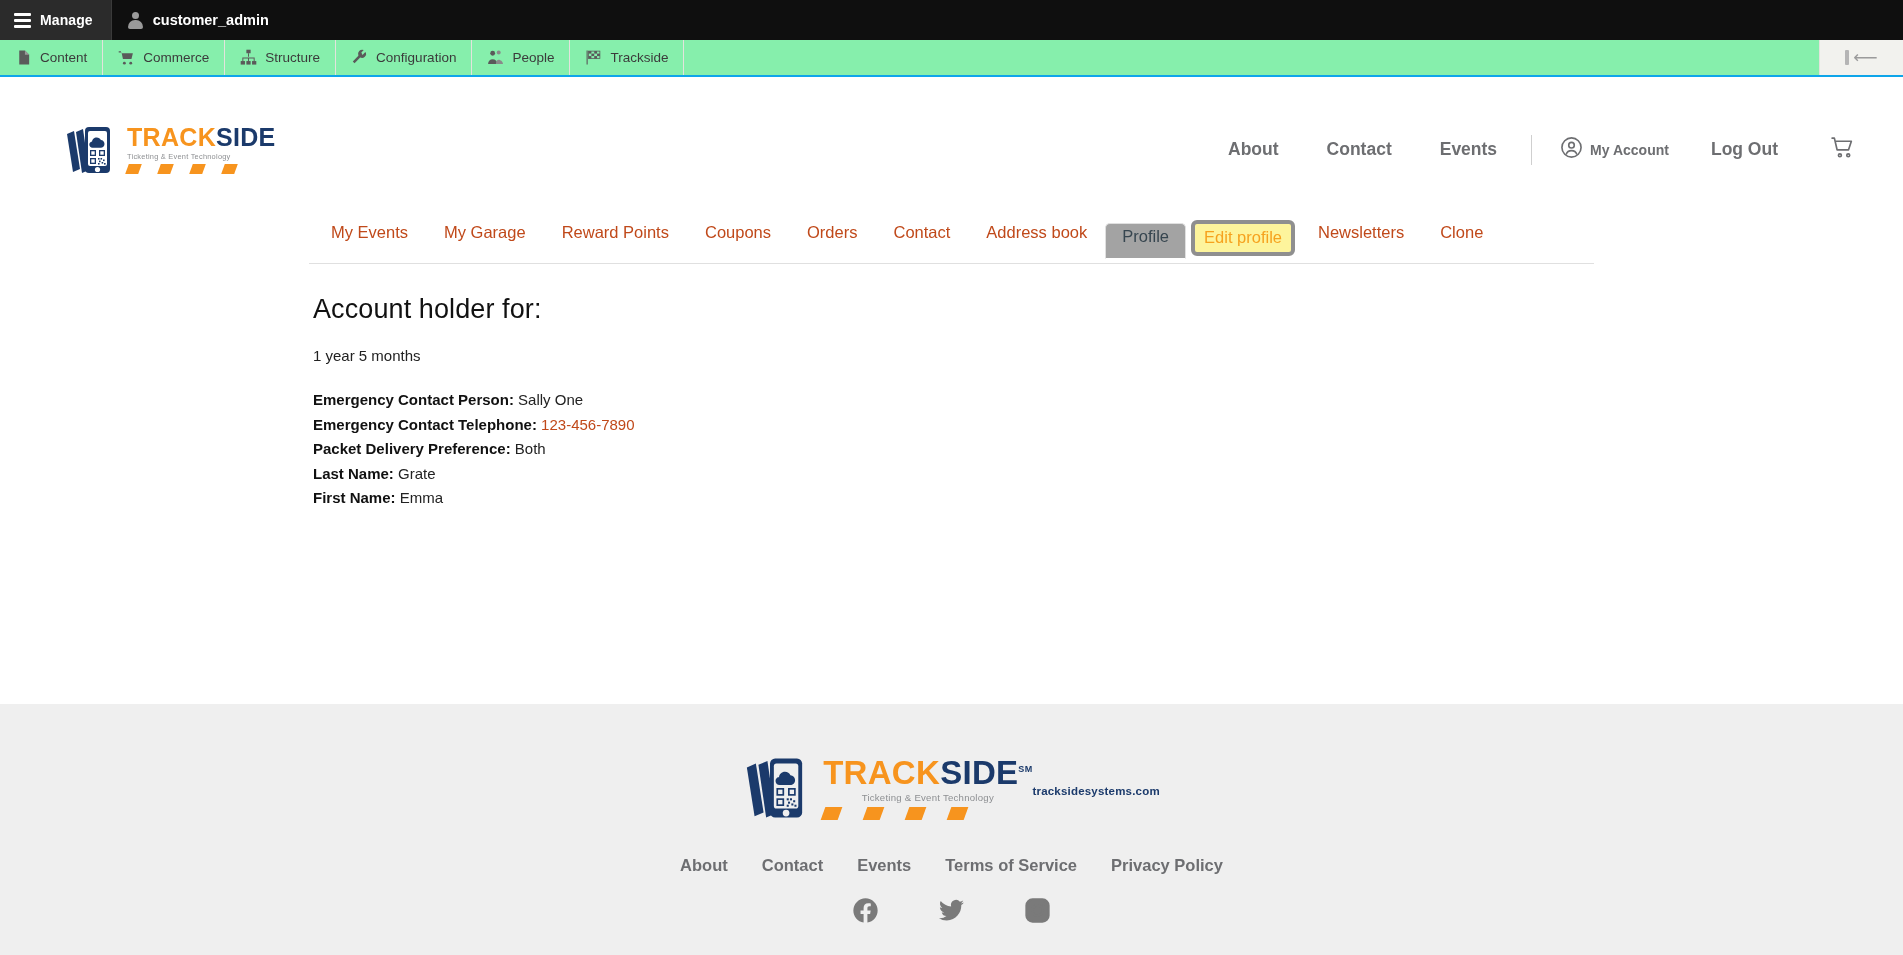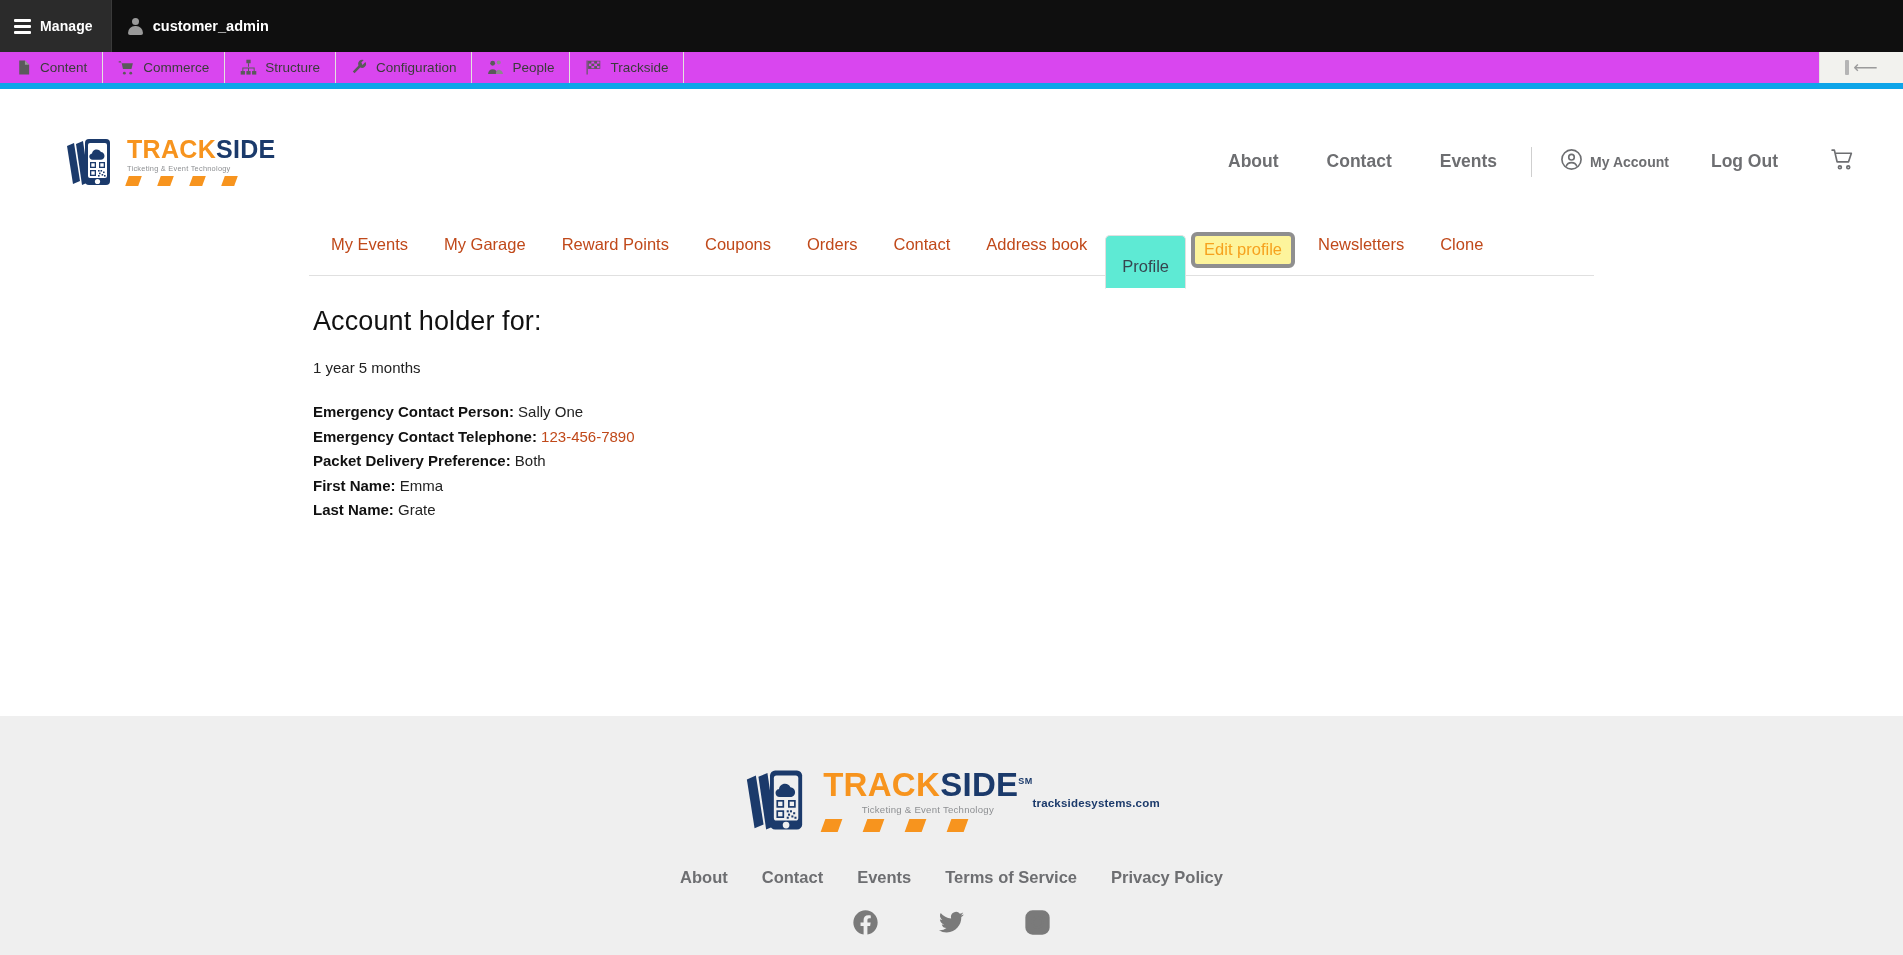--- a/index.html
+++ b/index.html
@@ -6,21 +6,21 @@
   html, body {
     margin: 0; padding: 0;
     width: 1903px; height: 955px;
     background: #ffffff;
     font-family: "Liberation Sans", sans-serif;
     overflow: hidden;
   }
 
   
   .admin-bar {
-    width: 100%; height: 52px;
+    width: 100%; height: 40px;
     background: #0f0f0f;
     display: flex; align-items: stretch;
     position: relative; z-index: 50;
   }
   .admin-manage {
     background: #2b2b2b;
     display: flex; align-items: center; gap: 9px;
     padding: 0 18px 0 14px;
     height: 100%;
   }
@@ -41,22 +41,22 @@
     border-radius:50%; background:#9a9a9a;
   }
   .person-glyph::after {
     content:""; position:absolute; left:0.5px; top:8px; width:15px; height:9px;
     border-radius: 7px 7px 2px 2px; background:#9a9a9a;
   }
 
   
   .admin-menu {
     width: 100%; height: 37px;
-    background: #d946ef;
-    border-bottom: 6px solid #0ea5e9;
+    background: #86efac;
+    border-bottom: 2px solid #0ea5e9;
     display: flex; align-items: stretch;
     position: relative; z-index: 49;
   }
   .admin-menu-item {
     display: flex; align-items: center; gap: 8px;
     padding: 0 15px; height: 100%;
     border-right: 1px solid #e3e3dd;
     color: #3b3b3b; font-size: 13.5px;
     cursor: pointer; white-space: nowrap;
   }
@@ -114,24 +114,24 @@
     display:flex; align-items:flex-start;
     border-bottom: 1px solid #e0e0e0;
     height: 42px; padding-left: 4px;
   }
   .tab {
     font-size: 16.5px; color:#C0491A; padding: 0 18px 12px 18px;
     cursor:pointer; white-space:nowrap; text-decoration:none;
     position:relative; bottom:-1px;
   }
   .tab.active {
-    color:#36454f; background:#5eead4;
+    color:#36454f; background:#a3a3a3;
     border:1px solid #e0e0e0; border-bottom:1px solid #fff;
     border-radius:5px 5px 0 0;
-    padding: 21px 16px 12px 16px;
+    padding: 3px 16px 12px 16px;
   }
   .tab.focused {
     color:#F6A21E; background:#FDF49C;
     outline: 4px solid #8f8f8f; outline-offset: -1px;
     border-radius:3px;
     padding: 5px 10px 6px 10px;
     margin: 0 8px 7px 8px;
   }
 
   .content-body { width: 1285px; margin: 0 auto; padding: 30px 0 0 4px; }
@@ -362,26 +362,26 @@
       </div>
       <div class="field-row">
         <span class="field-label">Emergency Contact Telephone:</span>
         <a class="field-link">123-456-7890</a>
       </div>
       <div class="field-row">
         <span class="field-label">Packet Delivery Preference:</span>
         <span>Both</span>
       </div>
       <div class="field-row">
+        <span class="field-label">Last Name:</span>
+        <span>Grate</span>
+      </div>
+      <div class="field-row">
         <span class="field-label">First Name:</span>
         <span>Emma</span>
-      </div>
-      <div class="field-row">
-        <span class="field-label">Last Name:</span>
-        <span>Grate</span>
       </div>
     </div>
   </div>
 </main>
 
 <footer class="site-footer">
   <div class="footer-logo">
     <div style="display:flex;align-items:center;gap:8px;">
       <div style="width:72px;height:72px;flex:none;">
         <svg viewBox="0 0 56 56" width="72" height="72">

